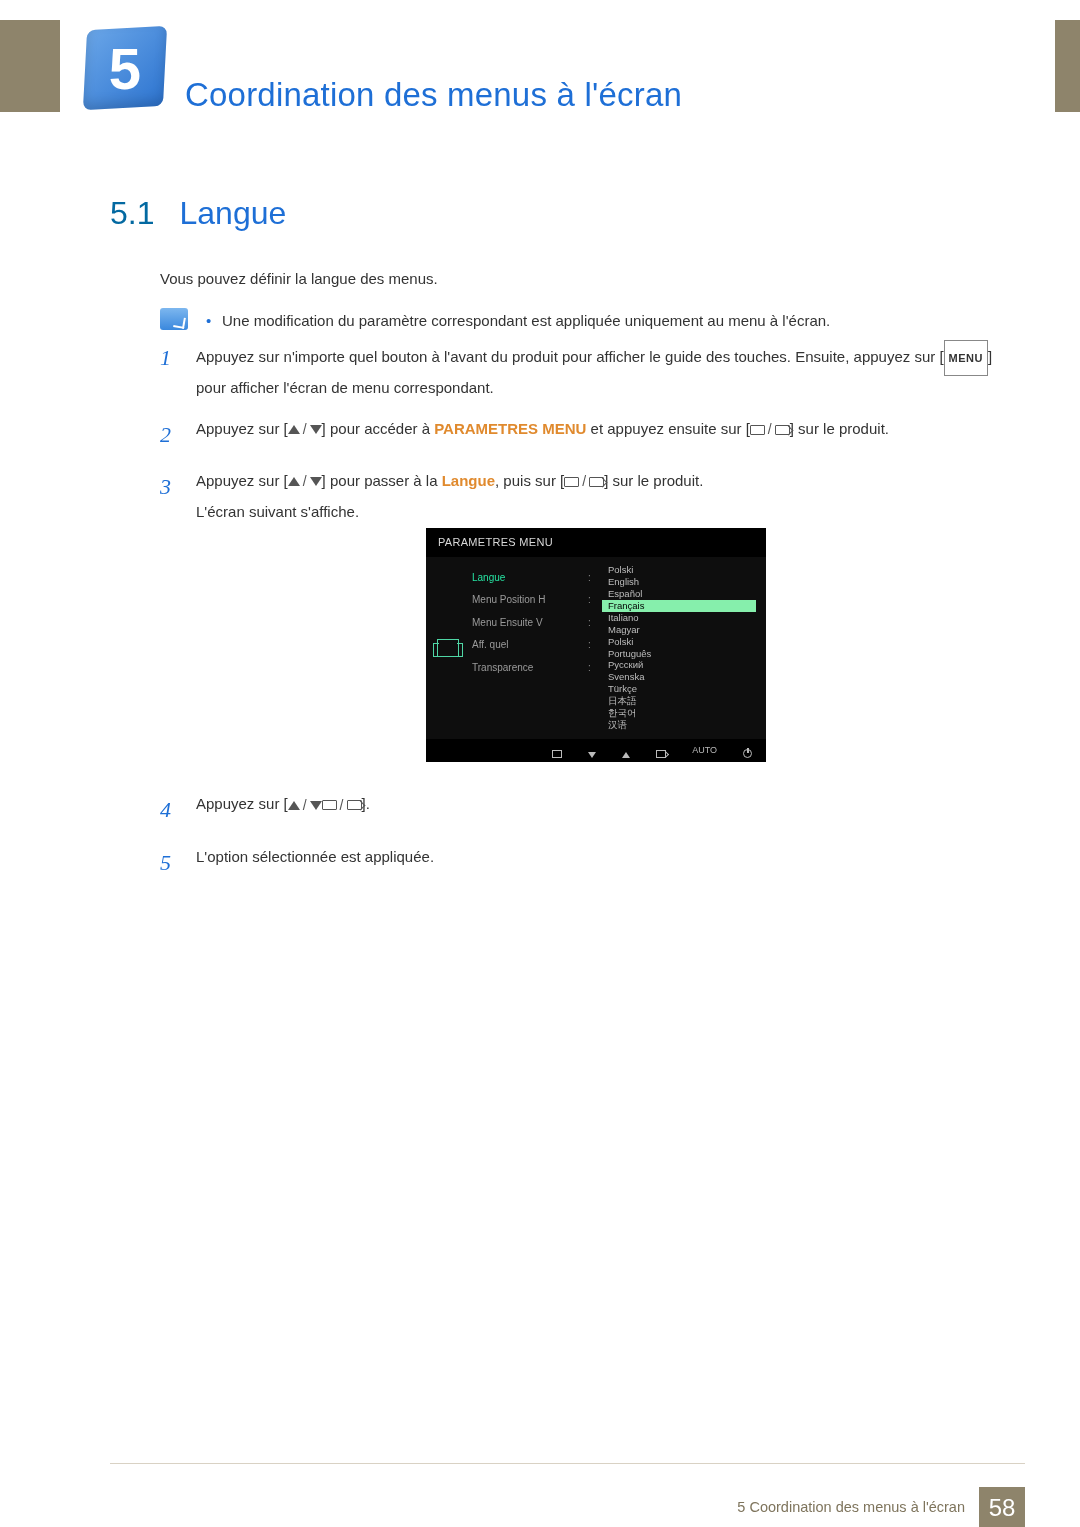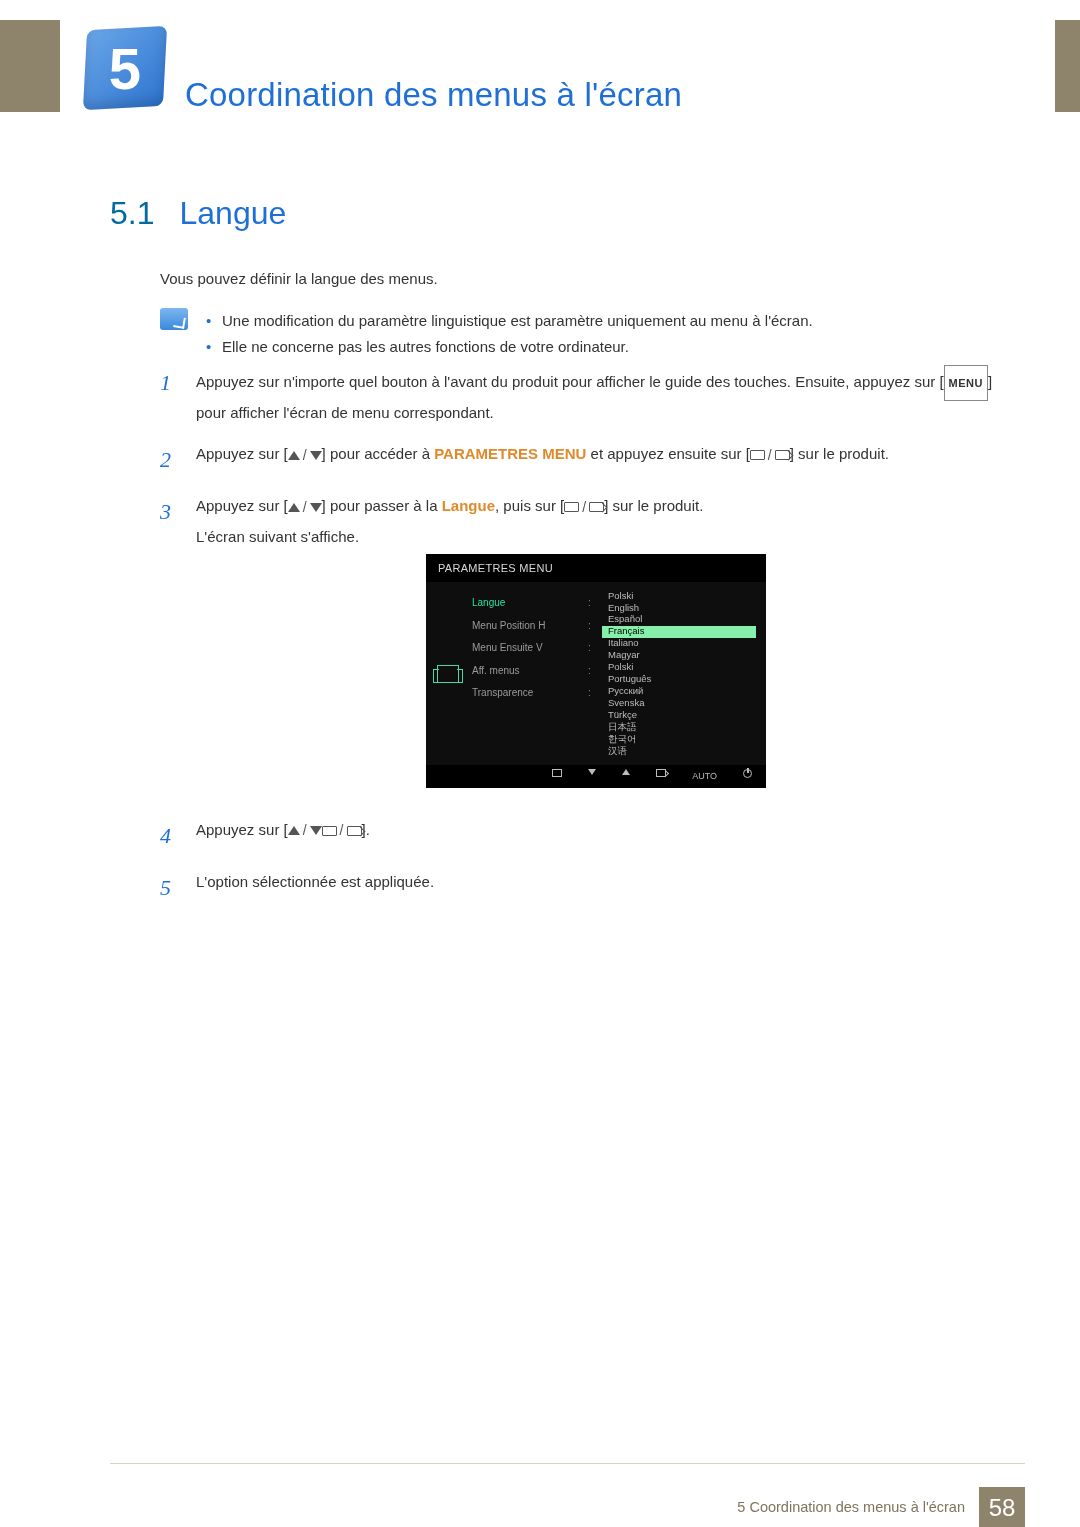--- a/index.html
+++ b/index.html
@@ -49,21 +49,21 @@
   .osd-iconcol .ic:before{content:"";position:absolute;left:-5px;top:3px;width:5px;height:12px;border-top:1.5px solid #4fd6a5;border-bottom:1.5px solid #4fd6a5;border-left:1.5px solid #4fd6a5;}
   .osd-iconcol .ic:after{content:"";position:absolute;right:-5px;top:3px;width:5px;height:12px;border-top:1.5px solid #4fd6a5;border-bottom:1.5px solid #4fd6a5;border-right:1.5px solid #4fd6a5;}
   .osd-left { width:118px; padding:2px 0 2px 2px; }
   .osd-left div { padding:3px 0; color:#9a9a9a; }
   .osd-left div:first-child { color:#26e3a2; }
   .osd-colon { width:14px; padding-top:2px; }
   .osd-colon div { padding:3px 0; color:#888; }
   .osd-right { flex:1; padding:0 10px 0 0; line-height:1.15; font-size:9.5px; }
   .osd-right div { padding:.5px 6px; color:#bdbdbd; }
   .osd-right .sel { background:#86efac; color:#000; }
-  .osd-bar { background:#000; display:flex; justify-content:flex-end; gap:26px; padding:4px 14px; font-size:9px; color:#b8b8b8; align-items:flex-start; }
+  .osd-bar { background:#000; display:flex; justify-content:flex-end; gap:26px; padding:4px 14px; font-size:9px; color:#b8b8b8; align-items:flex-end; }
   .osd-bar .tri-up,.osd-bar .tri-down{border-left-width:4px;border-right-width:4px;}
   .osd-bar .tri-up{border-bottom:6px solid #bbb;}
   .osd-bar .tri-down{border-top:6px solid #bbb;}
   .osd-bar .box{width:10px;height:8px;border:1.2px solid #bbb;}
   .osd-bar .ret{width:10px;height:8px;border:1.2px solid #bbb;position:relative;}
   .osd-bar .ret:after{content:"";position:absolute;right:-3px;top:1px;width:4px;height:4px;border-top:1.2px solid #bbb;border-right:1.2px solid #bbb;transform:rotate(45deg);}
   .osd-bar .pwr{width:9px;height:9px;border:1.2px solid #bbb;border-radius:50%;position:relative;}
   .osd-bar .pwr:after{content:"";position:absolute;left:3px;top:-2px;width:1.5px;height:5px;background:#bbb;}
   
   .footer { position:absolute; bottom:44px; left:0; width:100%; }
@@ -91,22 +91,21 @@
     <div class="sec-row">
       <span class="sec-num">5.1</span>
       <span class="sec-title">Langue</span>
     </div>
 
     <p class="para">Vous pouvez définir la langue des menus.</p>
 
     <div class="note-row">
       <span class="note-icon"></span>
       <ul class="note-list">
-        <li>Une modification du paramètre linguistique est paramètre uniquement au menu à l'écran.</li>
-        <li>Elle ne concerne pas les autres fonctions de votre ordinateur.</li>
+        <li>Une modification du paramètre correspondant est appliquée uniquement au menu à l'écran.</li>
       </ul>
     </div>
 
 
     <ol class="steps">
       <li>
         <span class="step-num">1</span>
         <span class="step-body">
           <span>Appuyez sur n'importe quel bouton à l'avant du produit pour afficher le guide des touches. Ensuite, appuyez sur [</span><span class="menu-pill">MENU</span><span>] pour afficher l'écran de menu correspondant.</span>
         </span>
@@ -143,21 +142,21 @@
             <div class="osd">
               <div class="osd-title">PARAMETRES MENU</div>
               <div class="osd-body">
                 <div class="osd-iconcol">
                     <span class="ic"></span>
                   </div>
                 <div class="osd-left">
                   <div>Langue</div>
                   <div>Menu Position H</div>
                   <div>Menu Ensuite V</div>
-                  <div>Aff. menus</div>
+                  <div>Aff. quel</div>
                   <div>Transparence</div>
                 </div>
                 <div class="osd-colon">
                   <div>:</div>
                     <div>:</div>
                     <div>:</div>
                     <div>:</div>
                     <div>:</div>
                 </div>
                 <div class="osd-right" id="osd-right">

